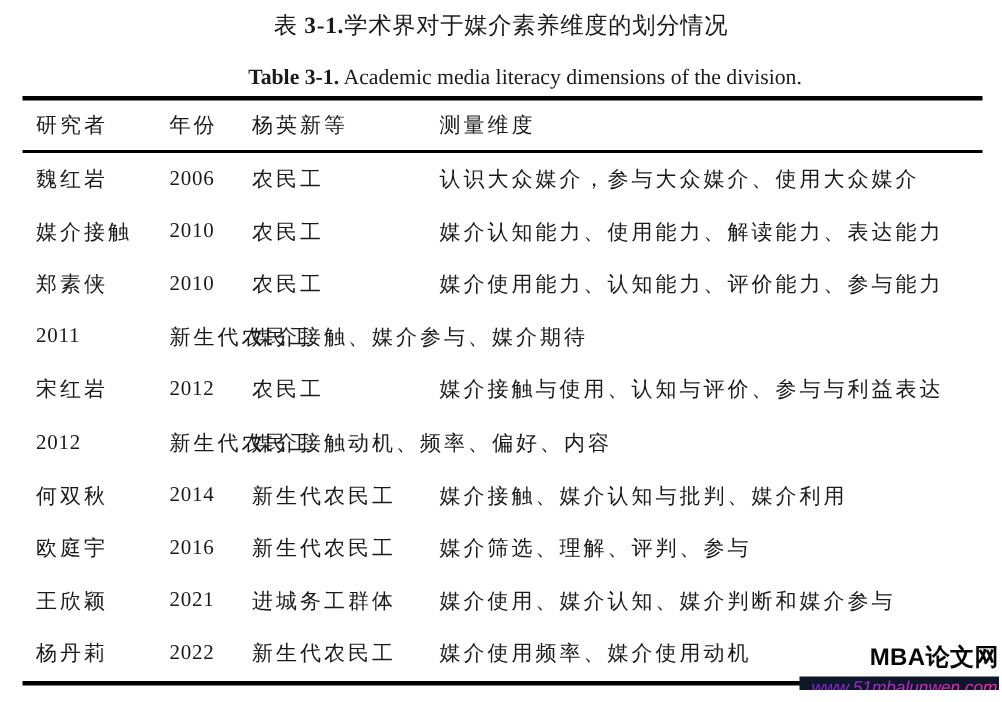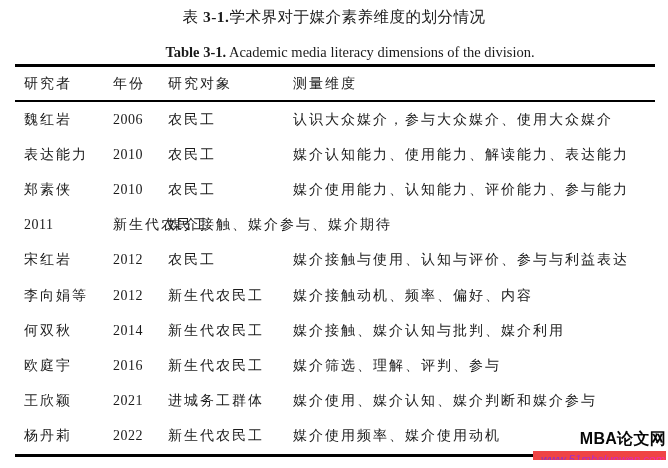--- a/index.html
+++ b/index.html
@@ -63,21 +63,21 @@
   .site-name {
     font-family: "Liberation Sans", "DejaVu Sans", sans-serif;
     font-weight: bold;
     font-size: 16px;
     line-height: 20px;
     color: #070707;
     letter-spacing: 0.3px;
   }
   .site-url-bg {
     display: inline-block;
-    background: #ef4444;
+    background: #0f172a;
     padding: 0 1px 2px 8px;
     line-height: 13px;
     margin-top: 1px;
   }
   .site-url-text {
     font-family: "Liberation Sans", "DejaVu Sans", sans-serif;
     font-style: italic;
     font-size: 11.5px;
     background: linear-gradient(90deg, #7b2ed6 0%, #c628c8 55%, #ff29a8 100%);
     -webkit-background-clip: text;
@@ -96,33 +96,33 @@
 
   <div class="en-title">
     <span class="bold">Table 3-1.</span><span> Academic media literacy dimensions of the division.</span>
   </div>
 
   <div class="table-block">
     <div class="rule-top"></div>
     <div class="thead">
       <div class="cell">研究者</div>
       <div class="cell">年份</div>
-      <div class="cell">研究对象</div>
+      <div class="cell">杨英新等</div>
       <div class="cell">测量维度</div>
     </div>
     <div class="rule-mid"></div>
     <div class="tbody">
         <div class="trow">
           <div class="cell">魏红岩</div>
           <div class="cell year">2006</div>
           <div class="cell">农民工</div>
           <div class="cell">认识大众媒介，参与大众媒介、使用大众媒介</div>
         </div>
         <div class="trow">
-          <div class="cell">表达能力</div>
+          <div class="cell">媒介接触</div>
           <div class="cell year">2010</div>
           <div class="cell">农民工</div>
           <div class="cell">媒介认知能力、使用能力、解读能力、表达能力</div>
         </div>
         <div class="trow">
           <div class="cell">郑素侠</div>
           <div class="cell year">2010</div>
           <div class="cell">农民工</div>
           <div class="cell">媒介使用能力、认知能力、评价能力、参与能力</div>
         </div>
@@ -131,21 +131,20 @@
           <div class="cell">新生代农民工</div>
           <div class="cell">媒介接触、媒介参与、媒介期待</div>
         </div>
         <div class="trow">
           <div class="cell">宋红岩</div>
           <div class="cell year">2012</div>
           <div class="cell">农民工</div>
           <div class="cell">媒介接触与使用、认知与评价、参与与利益表达</div>
         </div>
         <div class="trow">
-          <div class="cell">李向娟等</div>
           <div class="cell year">2012</div>
           <div class="cell">新生代农民工</div>
           <div class="cell">媒介接触动机、频率、偏好、内容</div>
         </div>
         <div class="trow">
           <div class="cell">何双秋</div>
           <div class="cell year">2014</div>
           <div class="cell">新生代农民工</div>
           <div class="cell">媒介接触、媒介认知与批判、媒介利用</div>
         </div>

